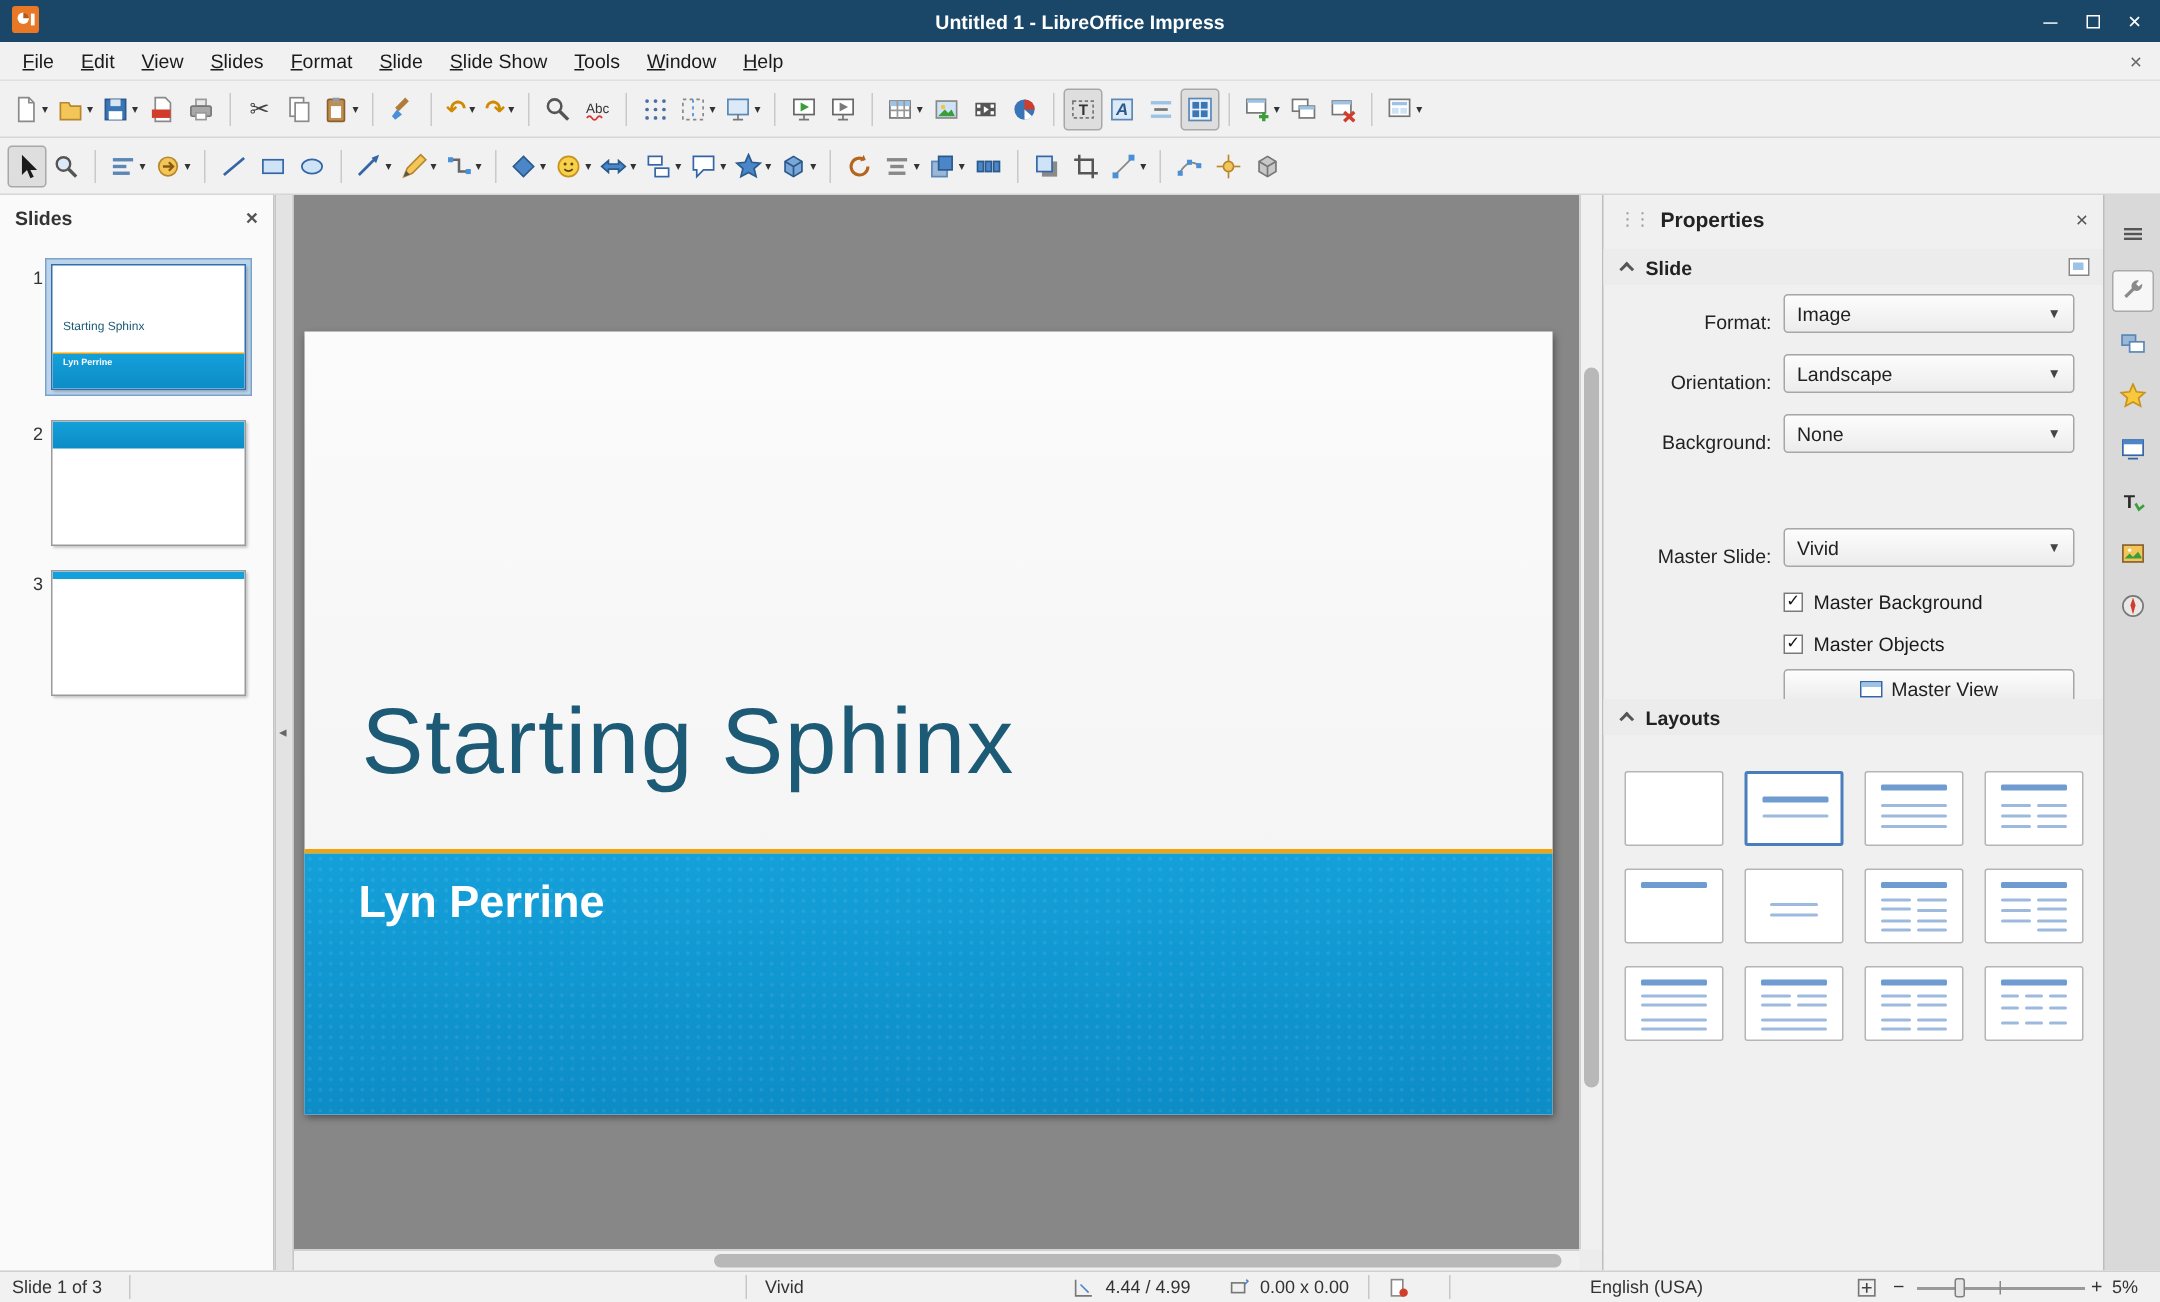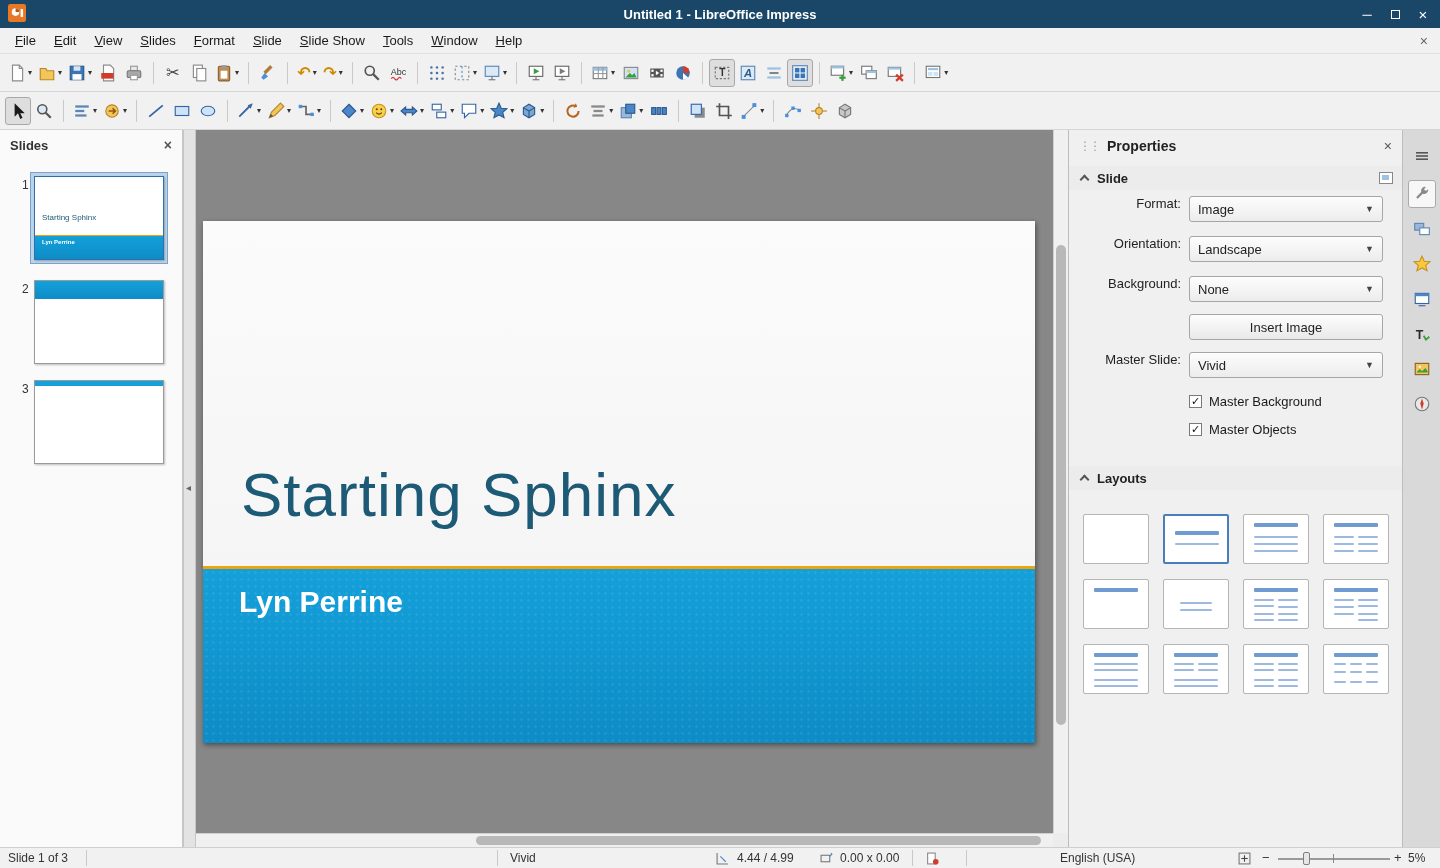--- a/index.html
+++ b/index.html
@@ -67,21 +67,21 @@
   
   .props{position:absolute;left:1068px;top:130px;width:334px;height:717px;background:#f0f0f0;border-left:1px solid #bdbdbd}
   .p-head{height:32px;display:flex;align-items:center;padding:0 10px}
   .p-head .grip{color:#9a9a9a;font-size:12px;letter-spacing:-2px;margin-right:8px}
   .p-head .ptitle{font-weight:bold;font-size:14px;color:#222}
   .p-head .xbtn{margin-left:auto;color:#555;font-size:14px}
   .sec-head{display:flex;align-items:center;height:24px;padding:0 10px;background:#ececec;font-weight:bold;color:#222}
   .chev{width:7px;height:7px;border:solid #555;border-width:2px 2px 0 0;transform:rotate(-45deg);margin:3px 9px 0 2px;flex:none}
   .launcher{margin-left:auto;width:14px;height:12px;border:1px solid #888;background:#fff;position:relative}
   .launcher::after{content:"";position:absolute;left:2px;top:2px;width:7px;height:5px;background:#9cc3e5}
-  .prow{position:absolute;left:10px;width:312px;height:26px;display:flex;align-items:flex-start}
+  .prow{position:absolute;left:10px;width:312px;height:26px;display:flex;align-items:flex-end}
   .plabel{width:102px;text-align:right;margin-right:8px;color:#222}
   .dropdown{width:194px;height:26px;background:linear-gradient(#fdfdfd,#ececec);border:1px solid #a6a6a6;border-radius:3px;display:flex;align-items:center;padding:0 8px;color:#222}
   .dropdown .val{flex:1}
   .dropdown .arr{font-size:9px;color:#444}
   .pbtn{width:194px;height:26px;background:linear-gradient(#fdfdfd,#e9e9e9);border:1px solid #a6a6a6;border-radius:3px;display:flex;align-items:center;justify-content:center;color:#222;gap:6px}
   .cbrow{position:absolute;left:120px;display:flex;align-items:center;gap:7px;height:18px}
   .cb{width:13px;height:13px;background:#fff;border:1px solid #7a7a7a;display:flex;align-items:center;justify-content:center;font-size:11px;color:#111;line-height:11px}
   .mini-slide-ic{display:inline-block;width:15px;height:11px;border:1px solid #3465a4;background:#fff;position:relative}
   .mini-slide-ic::after{content:"";position:absolute;left:0;top:0;right:0;height:3px;background:#9cc3e5}
 
@@ -651,44 +651,45 @@
   </div>
 
   <div class="prow" style="top:146px">
     <span class="plabel">Background:</span>
     <div class="dropdown">
       <span class="val">None</span>
       <span class="arr">▼</span>
     </div>
   </div>
 
-  <div class="prow" style="top:184px">
-    <span class="plabel"></span>
-    <div class="pbtn">
-      <span>Insert Image</span>
-    </div>
-  </div>
 
   <div class="prow" style="top:222px">
     <span class="plabel">Master Slide:</span>
     <div class="dropdown">
       <span class="val">Vivid</span>
       <span class="arr">▼</span>
     </div>
   </div>
 
   <div class="cbrow" style="top:262px">
     <span class="cb">✓</span>
     <span>Master Background</span>
   </div>
   <div class="cbrow" style="top:290px">
     <span class="cb">✓</span>
     <span>Master Objects</span>
   </div>
 
+  <div class="prow" style="top:316px">
+    <span class="plabel"></span>
+    <div class="pbtn">
+      <span class="mini-slide-ic"></span>
+      <span>Master View</span>
+    </div>
+  </div>
 
   <div class="sec-head" style="position:absolute;left:0;top:336px;width:334px">
     <span class="chev"></span>
     <span>Layouts</span>
   </div>
 
   <div class="tile" style="left:14px;top:384px"></div>
   <div class="tile selected" style="left:94px;top:384px">
     <div class="bar" style="left:10px;top:15px;width:44px"></div>
       <div class="b" style="left:10px;top:27px;width:44px"></div>

